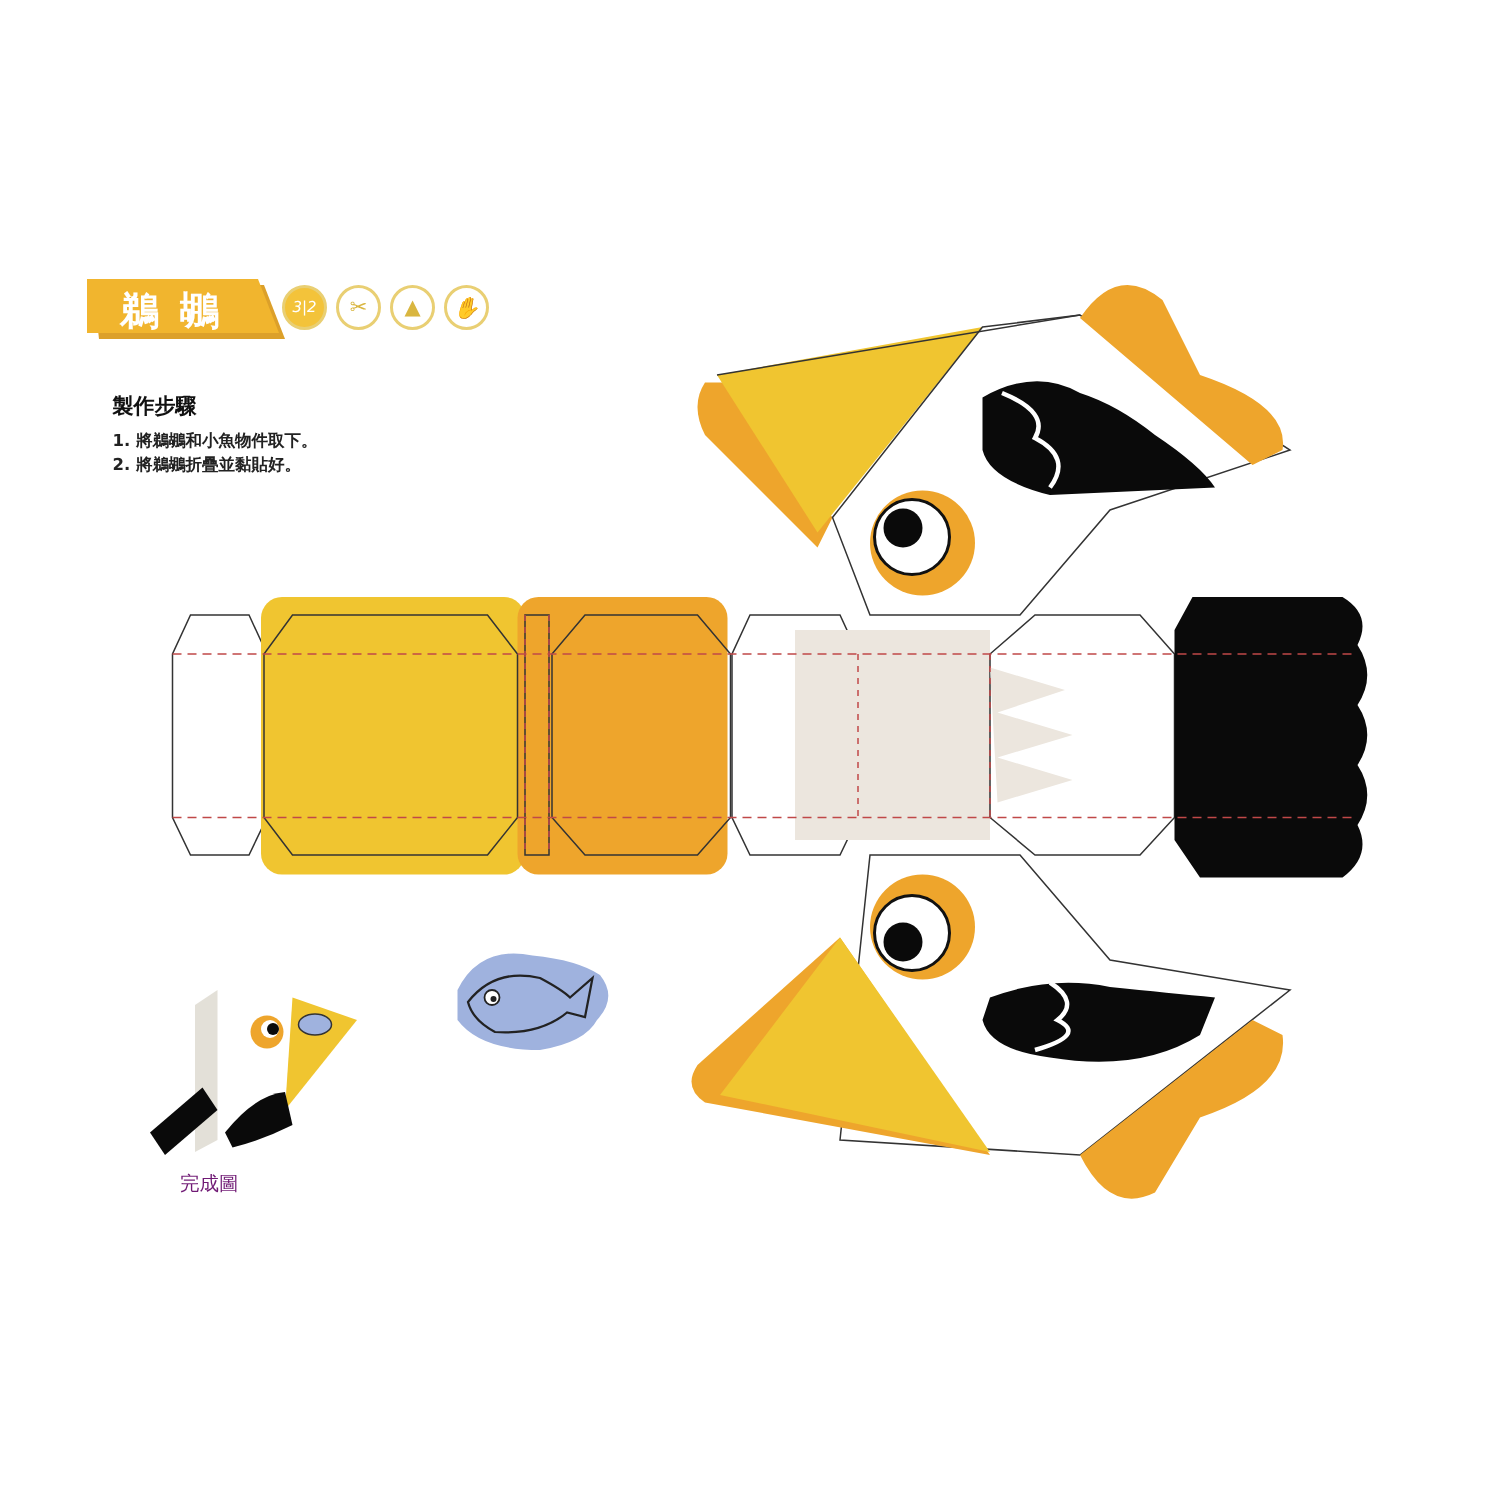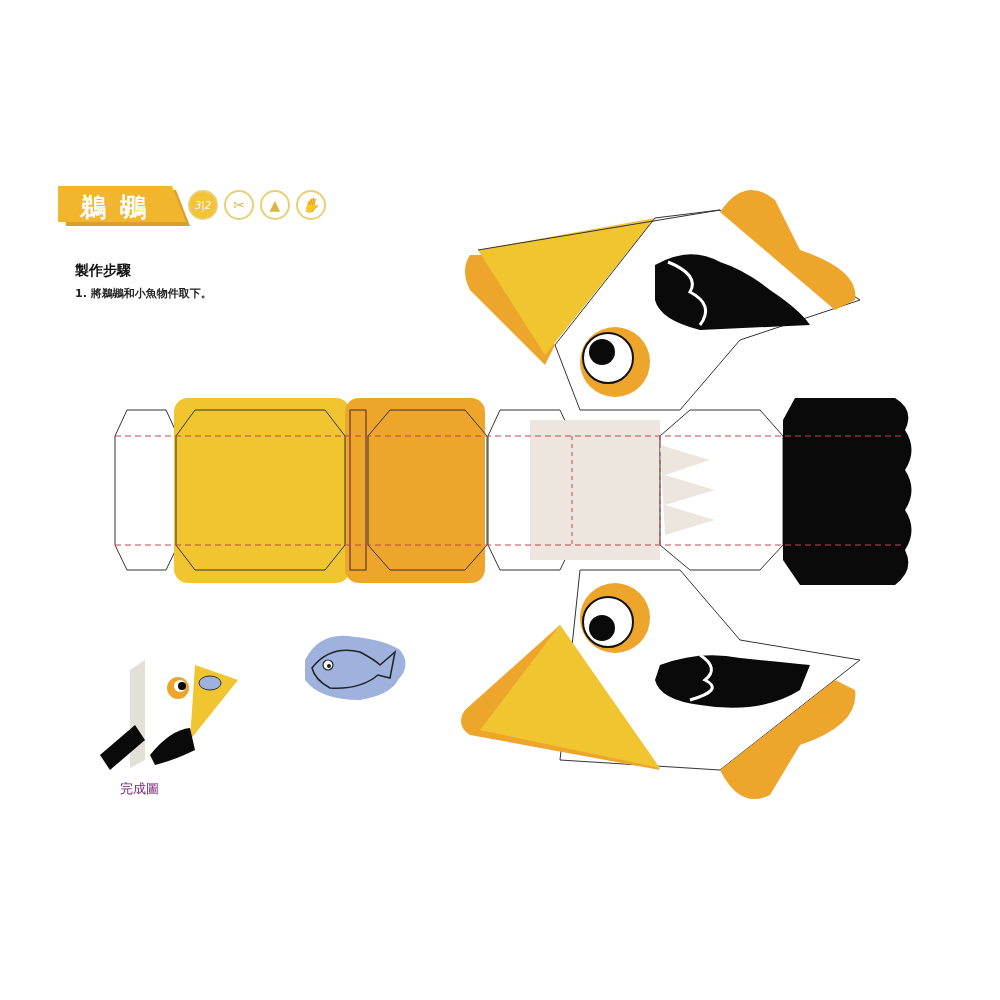--- a/index.html
+++ b/index.html
@@ -34,20 +34,21 @@
 <div class="icons">
   <div class="icon-circle" style="background:#f3c33a;color:#fff;font-size:10px;">3|2</div>
   <div class="icon-circle">✂</div>
   <div class="icon-circle">▲</div>
   <div class="icon-circle">✋</div>
 </div>
 
 <div class="steps">
   <div class="steps-title">製作步驟</div>
   <div class="step">1. 將鵜鶘和小魚物件取下。</div>
+  <div class="step">2. 將鵜鶘折疊並黏貼好。</div>
 </div>
 
 <svg class="art" width="1000" height="1000">
 
   <g>
     <path d="M470,255 Q460,270 470,290 L545,365 L555,345 L485,255 Z" fill="#eea52c"></path>
     <polygon points="478,250 655,218 545,355" fill="#f0c530"></polygon>
     <polygon points="655,218 720,210 860,300 740,340 680,410 580,410 555,345" fill="#ffffff" stroke="#333" stroke-width="1"></polygon>
     <path d="M720,212 Q745,175 775,200 L800,250 Q860,270 855,300 L835,310 L720,212 Z" fill="#eea52c"></path>
     <path d="M655,265 Q690,245 720,262 Q745,270 770,290 Q800,310 810,325 L700,330 Q660,320 655,300 Z" fill="#0a0a0a"></path>

